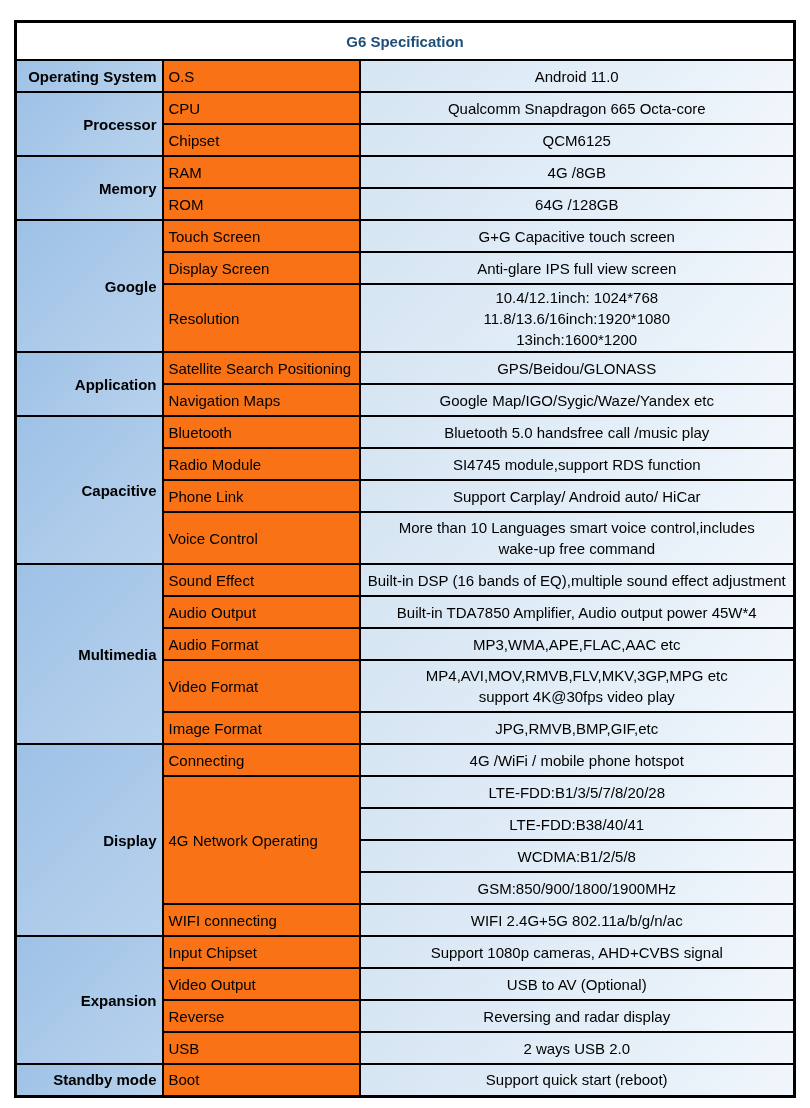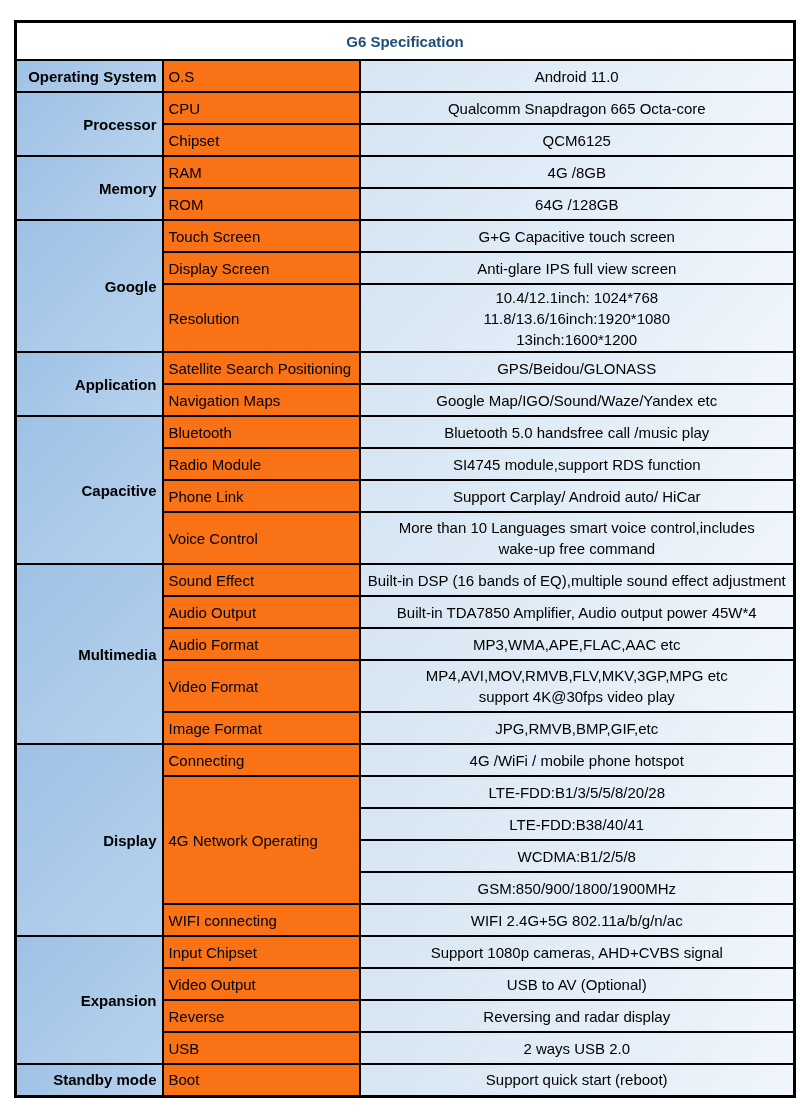--- a/index.html
+++ b/index.html
@@ -117,21 +117,21 @@
 13inch:1600*1200</td>
       </tr>
 
       <tr class="rh">
         <td class="cat" rowspan="2">Application</td>
         <td class="sub">Satellite Search Positioning</td>
         <td class="val">GPS/Beidou/GLONASS</td>
       </tr>
       <tr class="rh">
         <td class="sub">Navigation Maps</td>
-        <td class="val">Google Map/IGO/Sound/Waze/Yandex etc</td>
+        <td class="val">Google Map/IGO/Sygic/Waze/Yandex etc</td>
       </tr>
 
       <tr class="rh">
         <td class="cat" rowspan="4">Capacitive</td>
         <td class="sub">Bluetooth</td>
         <td class="val">Bluetooth 5.0 handsfree call /music play</td>
       </tr>
       <tr class="rh">
         <td class="sub">Radio Module</td>
         <td class="val">SI4745 module,support RDS function</td>
@@ -169,21 +169,21 @@
         <td class="val">JPG,RMVB,BMP,GIF,etc</td>
       </tr>
 
       <tr class="rh">
         <td class="cat" rowspan="6">Display</td>
         <td class="sub">Connecting</td>
         <td class="val">4G /WiFi / mobile phone hotspot</td>
       </tr>
       <tr class="rh">
         <td class="sub" rowspan="4">4G Network Operating</td>
-        <td class="val">LTE-FDD:B1/3/5/5/8/20/28</td>
+        <td class="val">LTE-FDD:B1/3/5/7/8/20/28</td>
       </tr>
       <tr class="rh">
         <td class="val">LTE-FDD:B38/40/41</td>
       </tr>
       <tr class="rh">
         <td class="val">WCDMA:B1/2/5/8</td>
       </tr>
       <tr class="rh">
         <td class="val">GSM:850/900/1800/1900MHz</td>
       </tr>

